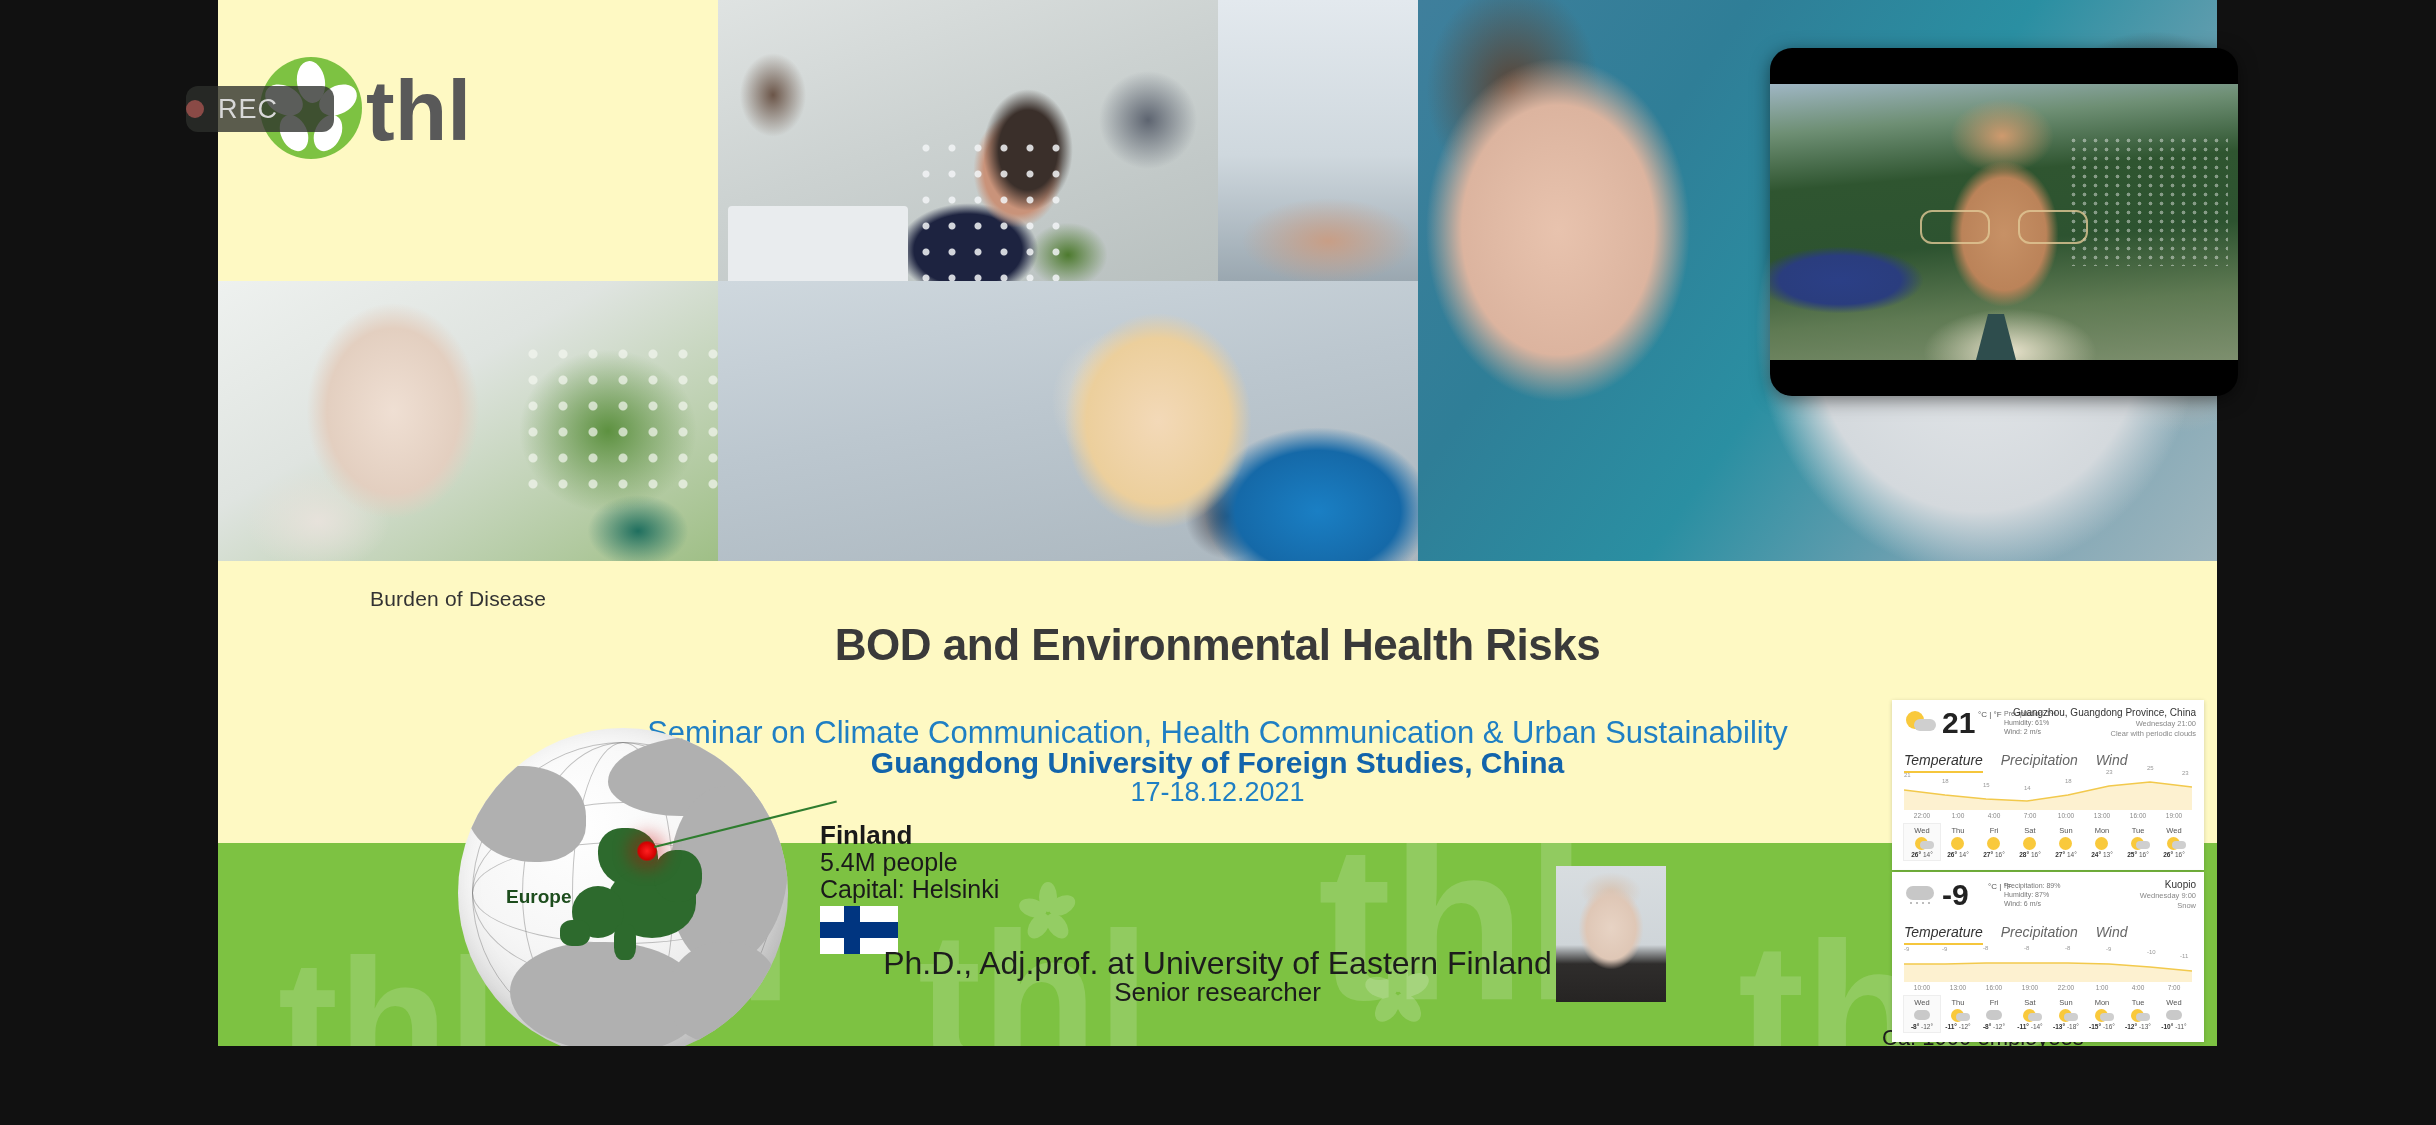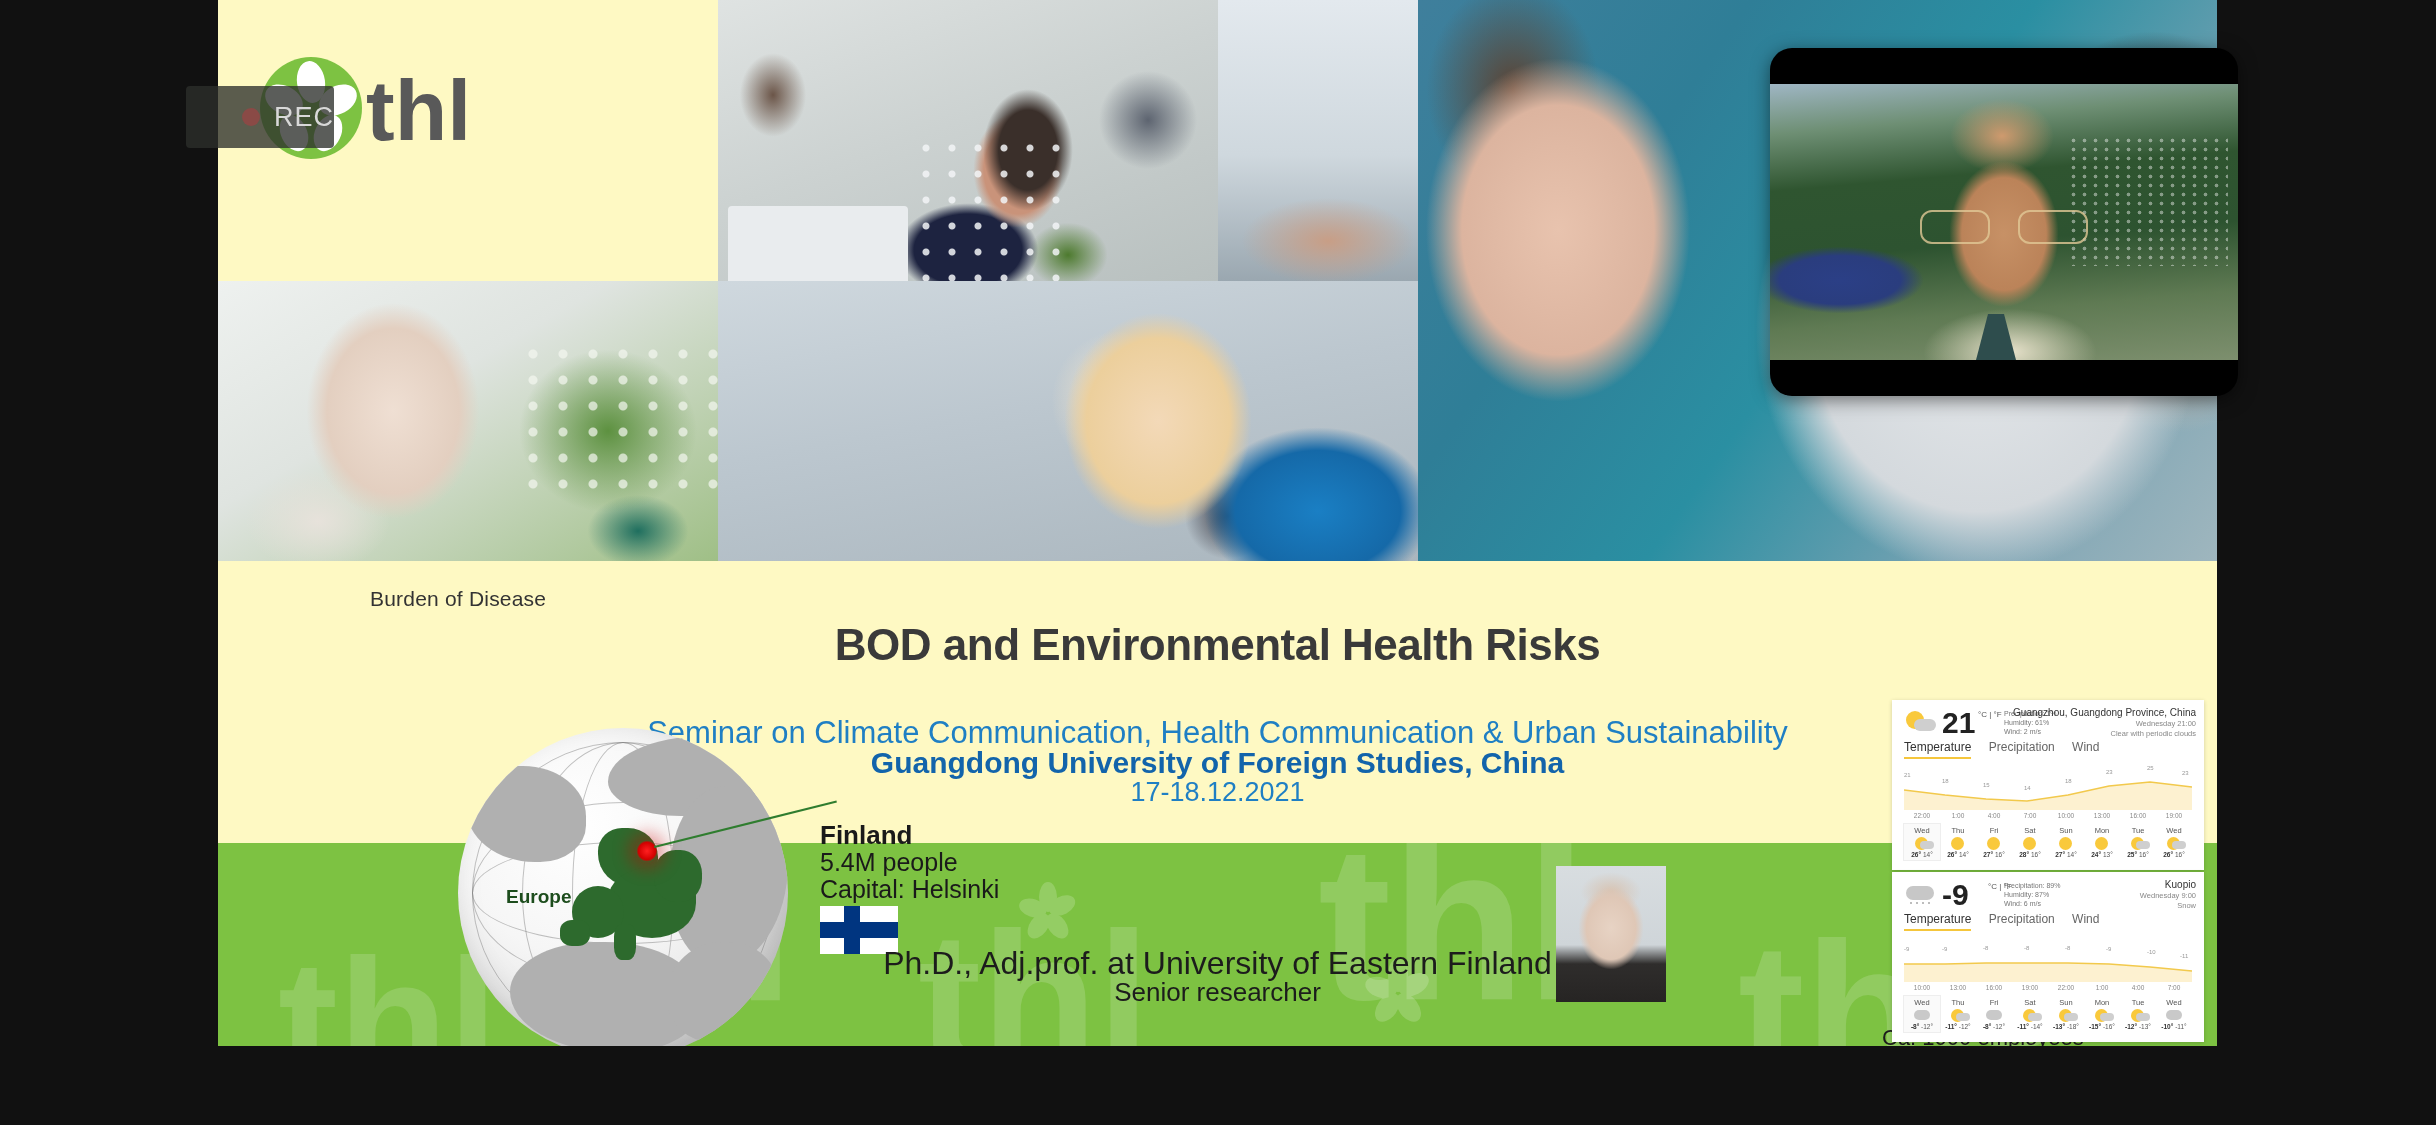--- a/index.html
+++ b/index.html
@@ -124,21 +124,21 @@
   .wx-unit{position:absolute;left:86px;top:10px;font-size:8px;color:#555;}
   .wx-ico{position:absolute;left:12px;top:10px;width:32px;height:24px;}
   .wx-ico .sun{position:absolute;left:2px;top:1px;width:18px;height:18px;border-radius:50%;background:#f9c93c;}
   .wx-ico .cloud{position:absolute;left:10px;top:9px;width:22px;height:12px;border-radius:7px;background:#cfcfcf;}
   .wx-ico.snowy .cloud{left:2px;top:4px;width:28px;height:14px;background:#c7c7c7;}
   .wx-ico.snowy .dots{position:absolute;left:4px;top:18px;width:24px;height:6px;
     background-image:radial-gradient(circle,#bdbdbd 1px,rgba(0,0,0,0) 1.5px);background-size:6px 6px;}
   .wx-meta{position:absolute;left:112px;top:9px;font-size:7px;color:#777;line-height:9px;}
   .wx-place{position:absolute;right:8px;top:7px;text-align:right;font-size:10px;color:#333;line-height:12px;}
   .wx-place .sm{font-size:7.5px;color:#888;line-height:10px;}
-  .wx-tabs{position:absolute;left:12px;top:40px;font-size:12px;color:#666;}
+  .wx-tabs{position:absolute;left:12px;top:52px;font-size:14px;color:#666;font-style:italic;}
   .wx-tabs span{margin-right:14px;}
   .wx-tabs .act{color:#333;border-bottom:2px solid #f5c63c;padding-bottom:3px;}
   .wx-graph{position:absolute;left:12px;top:76px;width:288px;height:34px;}
   .wx-graph svg{display:block;}
   .wx-gl{position:absolute;font-size:6px;color:#999;}
   .wx-hours{position:absolute;left:12px;top:112px;width:288px;display:flex;}
   .wx-hours div{flex:1;text-align:center;font-size:6.5px;color:#888;}
   .wx-days{position:absolute;left:12px;top:124px;width:288px;display:flex;}
   .wx-days .d{flex:1;text-align:center;}
   .wx-days .d.sel{background:#fafafa;box-shadow:0 0 0 1px #eee;}
@@ -147,22 +147,22 @@
   .wx-days .di .s{position:absolute;left:50%;top:2px;margin-left:-7px;width:13px;height:13px;border-radius:50%;background:#f9c93c;}
   .wx-days .di .c{position:absolute;left:50%;top:6px;margin-left:-2px;width:14px;height:8px;border-radius:5px;background:#cfcfcf;}
   .wx-days .di.cloudonly .c{left:50%;margin-left:-8px;top:3px;width:16px;height:10px;background:#c9c9c9;}
   .wx-days .dt{font-size:6.5px;color:#555;padding-bottom:2px;}
   .wx-days .dt b{color:#333;}
 
   
   .ri{position:absolute;left:1664px;font-size:22px;color:#1c1c1c;line-height:28px;}
 
   
-  #rec{position:absolute;left:186px;top:86px;width:148px;height:62px;border-radius:4px;
-    background:rgba(45,48,44,.78);display:flex;align-items:center;justify-content:flex-end;gap:14px;}
+  #rec{position:absolute;left:186px;top:86px;width:148px;height:46px;border-radius:12px;
+    background:rgba(45,48,44,.78);display:flex;align-items:center;justify-content:flex-start;gap:14px;}
   #rec .dot{width:18px;height:18px;border-radius:50%;background:#8a4a46;}
   #rec .lbl{font-size:27px;color:#d8d8d8;letter-spacing:1px;}
 
   
   #video{position:absolute;left:1770px;top:48px;width:468px;height:348px;border-radius:22px;
     background:#000;overflow:hidden;box-shadow:0 4px 18px rgba(0,0,0,.5);}
   #video .feed{position:absolute;left:0;top:36px;width:468px;height:276px;overflow:hidden;
     background:
       radial-gradient(ellipse 78px 104px at 234px 150px,#c79166 0%,#bb8359 54%,rgba(187,131,89,0) 70%),
       radial-gradient(ellipse 70px 50px at 232px 52px,#cf9a6e 0%,rgba(207,154,110,0) 74%),

